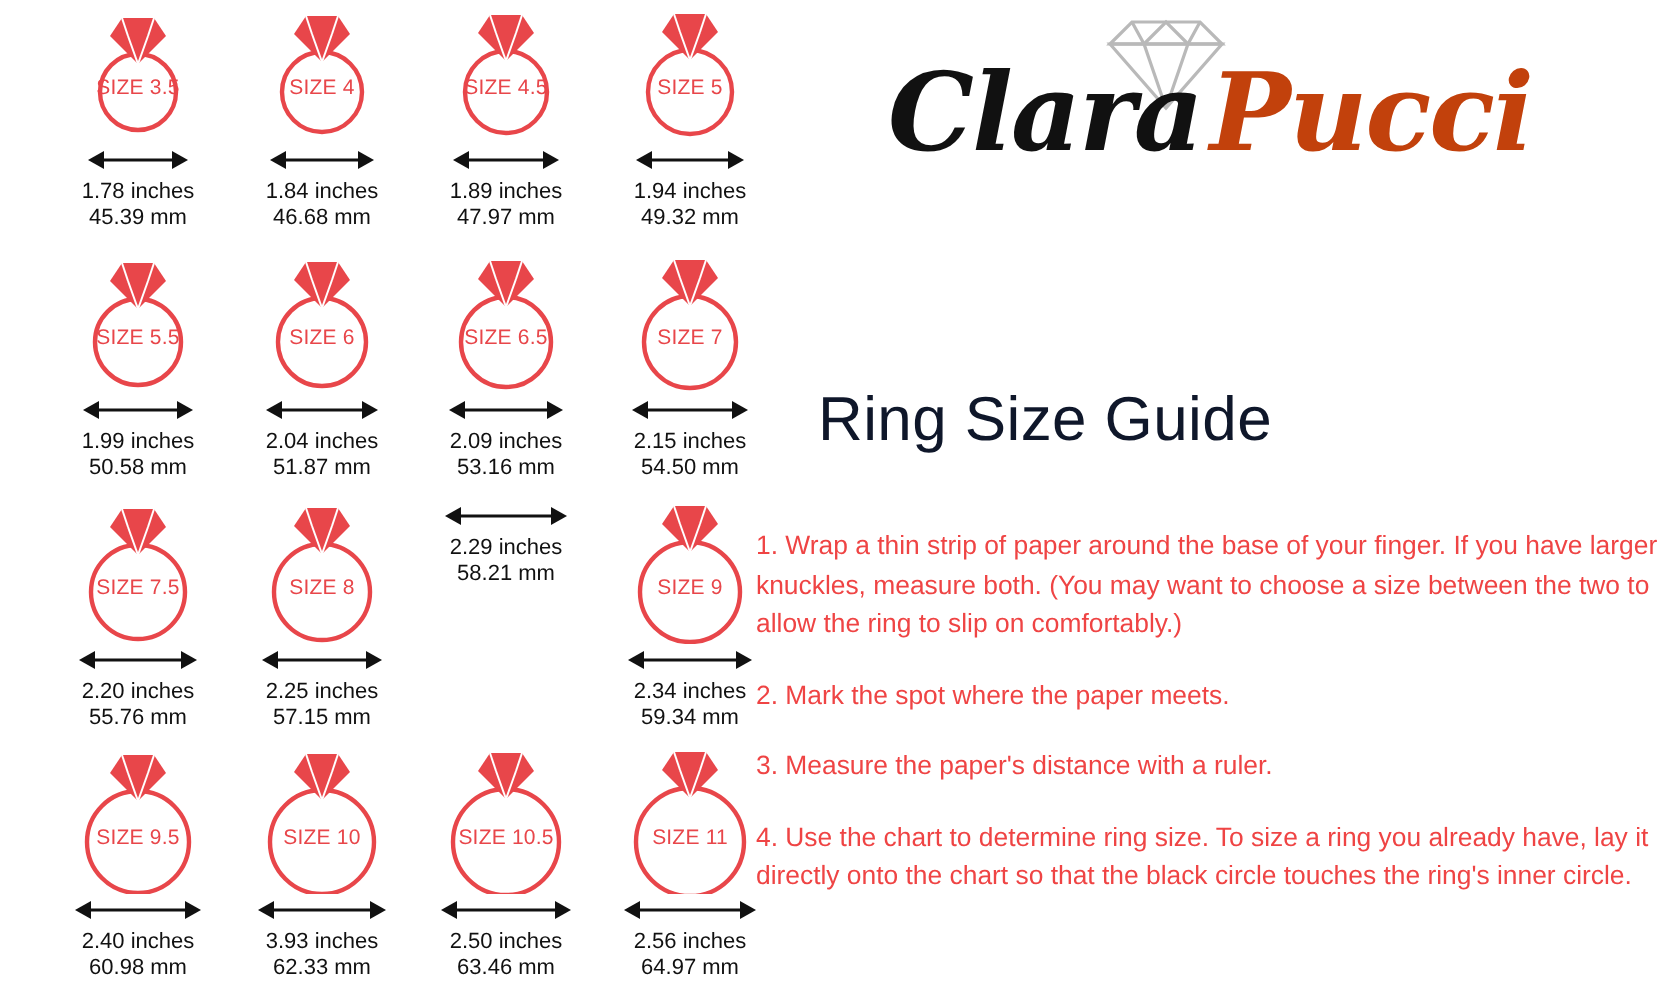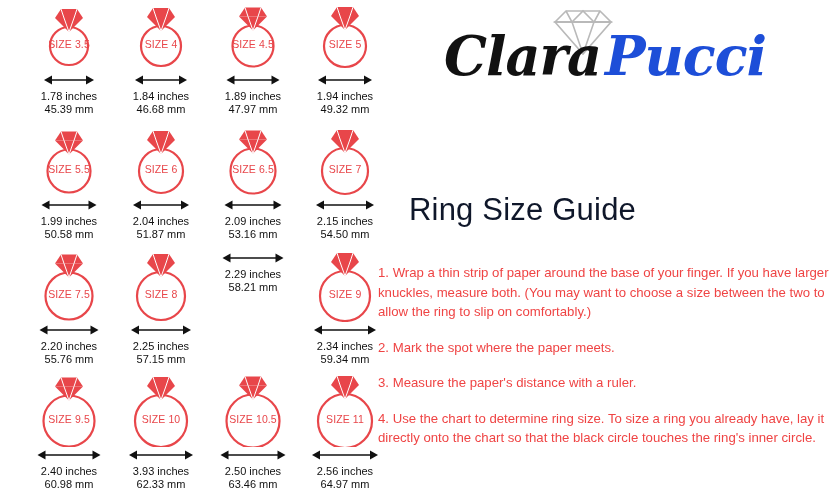--- a/index.html
+++ b/index.html
@@ -100,21 +100,21 @@
     width: 460px;
     text-align: center;
     font-family: "DejaVu Serif", serif;
     font-style: italic;
     font-weight: bold;
     font-size: 54px;
     letter-spacing: -1px;
     white-space: nowrap;
   }
   .logo-text .w1 { color: #111111; }
-  .logo-text .w2 { color: #1d4ed8; margin-left: 4px; }
+  .logo-text .w2 { color: #c2410c; margin-left: 4px; }
 
   .guide-title {
     position: absolute;
     left: 8px;
     top: 192px;
     font-size: 31px;
     font-weight: normal;
     color: #0f172a;
     letter-spacing: .2px;
     margin-left: 31px;

